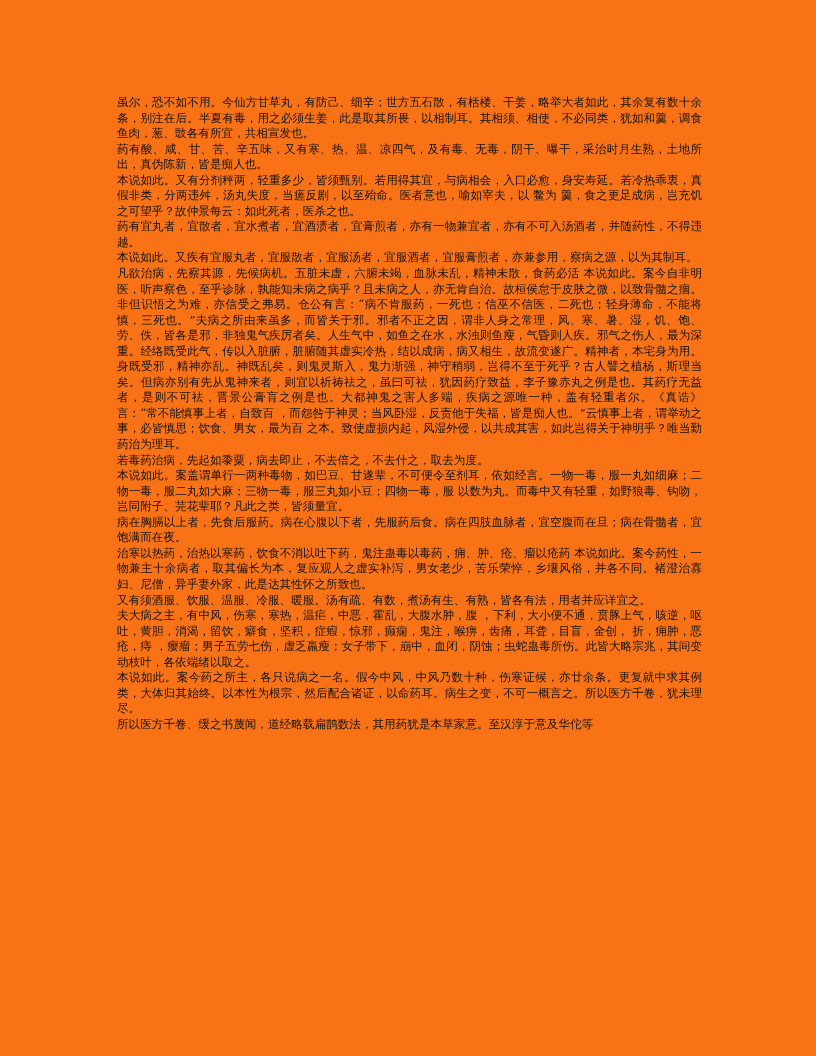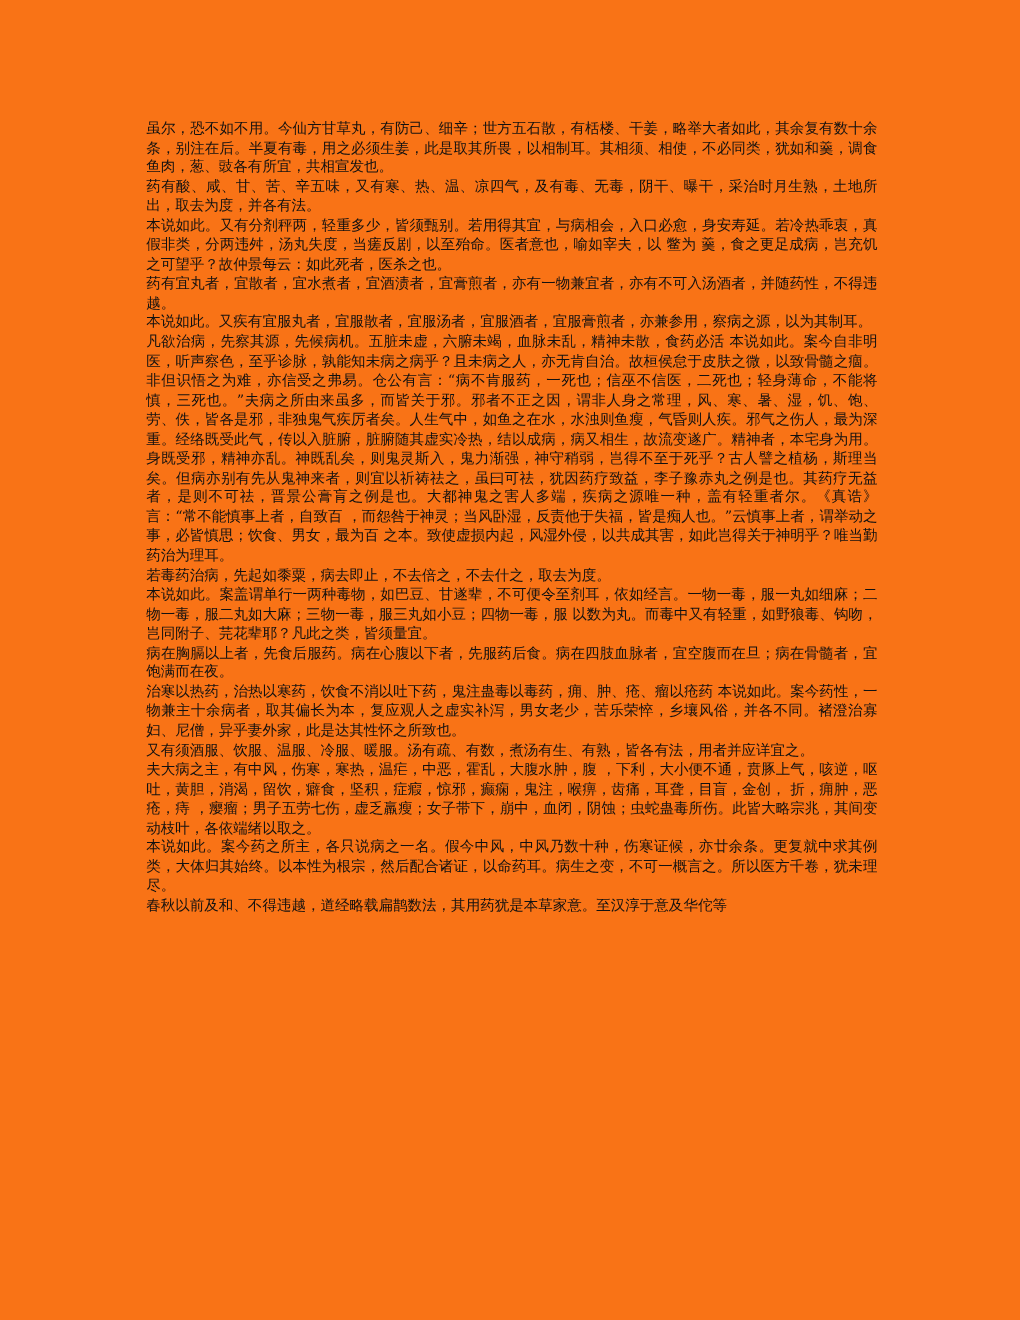--- a/index.html
+++ b/index.html
@@ -44,27 +44,27 @@
   .para:last-child {
     margin-bottom: 0;
   }
 </style>
 </head>
 <body>
 
 <div class="page">
   <div class="text-column">
     <p class="para">虽尔，恐不如不用。今仙方甘草丸，有防己、细辛；世方五石散，有栝楼、干姜，略举大者如此，其余复有数十余条，别注在后。半夏有毒，用之必须生姜，此是取其所畏，以相制耳。其相须、相使，不必同类，犹如和羹，调食鱼肉，葱、豉各有所宜，共相宣发也。</p>
-    <p class="para">药有酸、咸、甘、苦、辛五味，又有寒、热、温、凉四气，及有毒、无毒，阴干、曝干，采治时月生熟，土地所出，取去为度，并各有法。</p>
+    <p class="para">药有酸、咸、甘、苦、辛五味，又有寒、热、温、凉四气，及有毒、无毒，阴干、曝干，采治时月生熟，土地所出，真伪陈新，皆是痴人也。</p>
     <p class="para">本说如此。又有分剂秤两，轻重多少，皆须甄别。若用得其宜，与病相会，入口必愈，身安寿延。若冷热乖衷，真假非类，分两违舛，汤丸失度，当瘥反剧，以至殆命。医者意也，喻如宰夫，以 鳖为 羹，食之更足成病，岂充饥之可望乎？故仲景每云：如此死者，医杀之也。</p>
     <p class="para">药有宜丸者，宜散者，宜水煮者，宜酒渍者，宜膏煎者，亦有一物兼宜者，亦有不可入汤酒者，并随药性，不得违越。</p>
     <p class="para">本说如此。又疾有宜服丸者，宜服散者，宜服汤者，宜服酒者，宜服膏煎者，亦兼参用，察病之源，以为其制耳。</p>
     <p class="para">凡欲治病，先察其源，先候病机。五脏未虚，六腑未竭，血脉未乱，精神未散，食药必活  本说如此。案今自非明医，听声察色，至乎诊脉，孰能知未病之病乎？且未病之人，亦无肯自治。故桓侯怠于皮肤之微，以致骨髓之痼。非但识悟之为难，亦信受之弗易。仓公有言：“病不肯服药，一死也；信巫不信医，二死也；轻身薄命，不能将慎，三死也。”夫病之所由来虽多，而皆关于邪。邪者不正之因，谓非人身之常理，风、寒、暑、湿，饥、饱、劳、佚，皆各是邪，非独鬼气疾厉者矣。人生气中，如鱼之在水，水浊则鱼瘦，气昏则人疾。邪气之伤人，最为深重。经络既受此气，传以入脏腑，脏腑随其虚实冷热，结以成病，病又相生，故流变遂广。精神者，本宅身为用。身既受邪，精神亦乱。神既乱矣，则鬼灵斯入，鬼力渐强，神守稍弱，岂得不至于死乎？古人譬之植杨，斯理当矣。但病亦别有先从鬼神来者，则宜以祈祷祛之，虽曰可祛，犹因药疗致益，李子豫赤丸之例是也。其药疗无益者，是则不可祛，晋景公膏肓之例是也。大都神鬼之害人多端，疾病之源唯一种，盖有轻重者尔。《真诰》言：“常不能慎事上者，自致百 ，而怨咎于神灵；当风卧湿，反责他于失福，皆是痴人也。”云慎事上者，谓举动之事，必皆慎思；饮食、男女，最为百 之本。致使虚损内起，风湿外侵，以共成其害，如此岂得关于神明乎？唯当勤药治为理耳。</p>
     <p class="para">若毒药治病，先起如黍粟，病去即止，不去倍之，不去什之，取去为度。</p>
     <p class="para">本说如此。案盖谓单行一两种毒物，如巴豆、甘遂辈，不可便令至剂耳，依如经言。一物一毒，服一丸如细麻；二物一毒，服二丸如大麻；三物一毒，服三丸如小豆；四物一毒，服 以数为丸。而毒中又有轻重，如野狼毒、钩吻，岂同附子、芫花辈耶？凡此之类，皆须量宜。</p>
     <p class="para">病在胸膈以上者，先食后服药。病在心腹以下者，先服药后食。病在四肢血脉者，宜空腹而在旦；病在骨髓者，宜饱满而在夜。</p>
     <p class="para">治寒以热药，治热以寒药，饮食不消以吐下药，鬼注蛊毒以毒药，痈、肿、疮、瘤以疮药  本说如此。案今药性，一物兼主十余病者，取其偏长为本，复应观人之虚实补泻，男女老少，苦乐荣悴，乡壤风俗，并各不同。褚澄治寡妇、尼僧，异乎妻外家，此是达其性怀之所致也。</p>
     <p class="para">又有须酒服、饮服、温服、冷服、暖服。汤有疏、有数，煮汤有生、有熟，皆各有法，用者并应详宜之。</p>
     <p class="para">夫大病之主，有中风，伤寒，寒热，温疟，中恶，霍乱，大腹水肿，腹 ，下利，大小便不通，贲豚上气，咳逆，呕吐，黄胆，消渴，留饮，癖食，坚积，症瘕，惊邪，癫痫，鬼注，喉痹，齿痛，耳聋，目盲，金创， 折，痈肿，恶疮，痔 ，瘿瘤；男子五劳七伤，虚乏羸瘦；女子带下，崩中，血闭，阴蚀；虫蛇蛊毒所伤。此皆大略宗兆，其间变动枝叶，各依端绪以取之。</p>
     <p class="para">本说如此。案今药之所主，各只说病之一名。假今中风，中风乃数十种，伤寒证候，亦廿余条。更复就中求其例类，大体归其始终。以本性为根宗，然后配合诸证，以命药耳。病生之变，不可一概言之。所以医方千卷，犹未理尽。</p>
-    <p class="para">春秋以前及和、不得违越，道经略载扁鹊数法，其用药犹是本草家意。至汉淳于意及华佗等</p>
+    <p class="para">所以医方千卷、缓之书蔑闻，道经略载扁鹊数法，其用药犹是本草家意。至汉淳于意及华佗等</p>
   </div>
 </div>
 
 </body></html>

